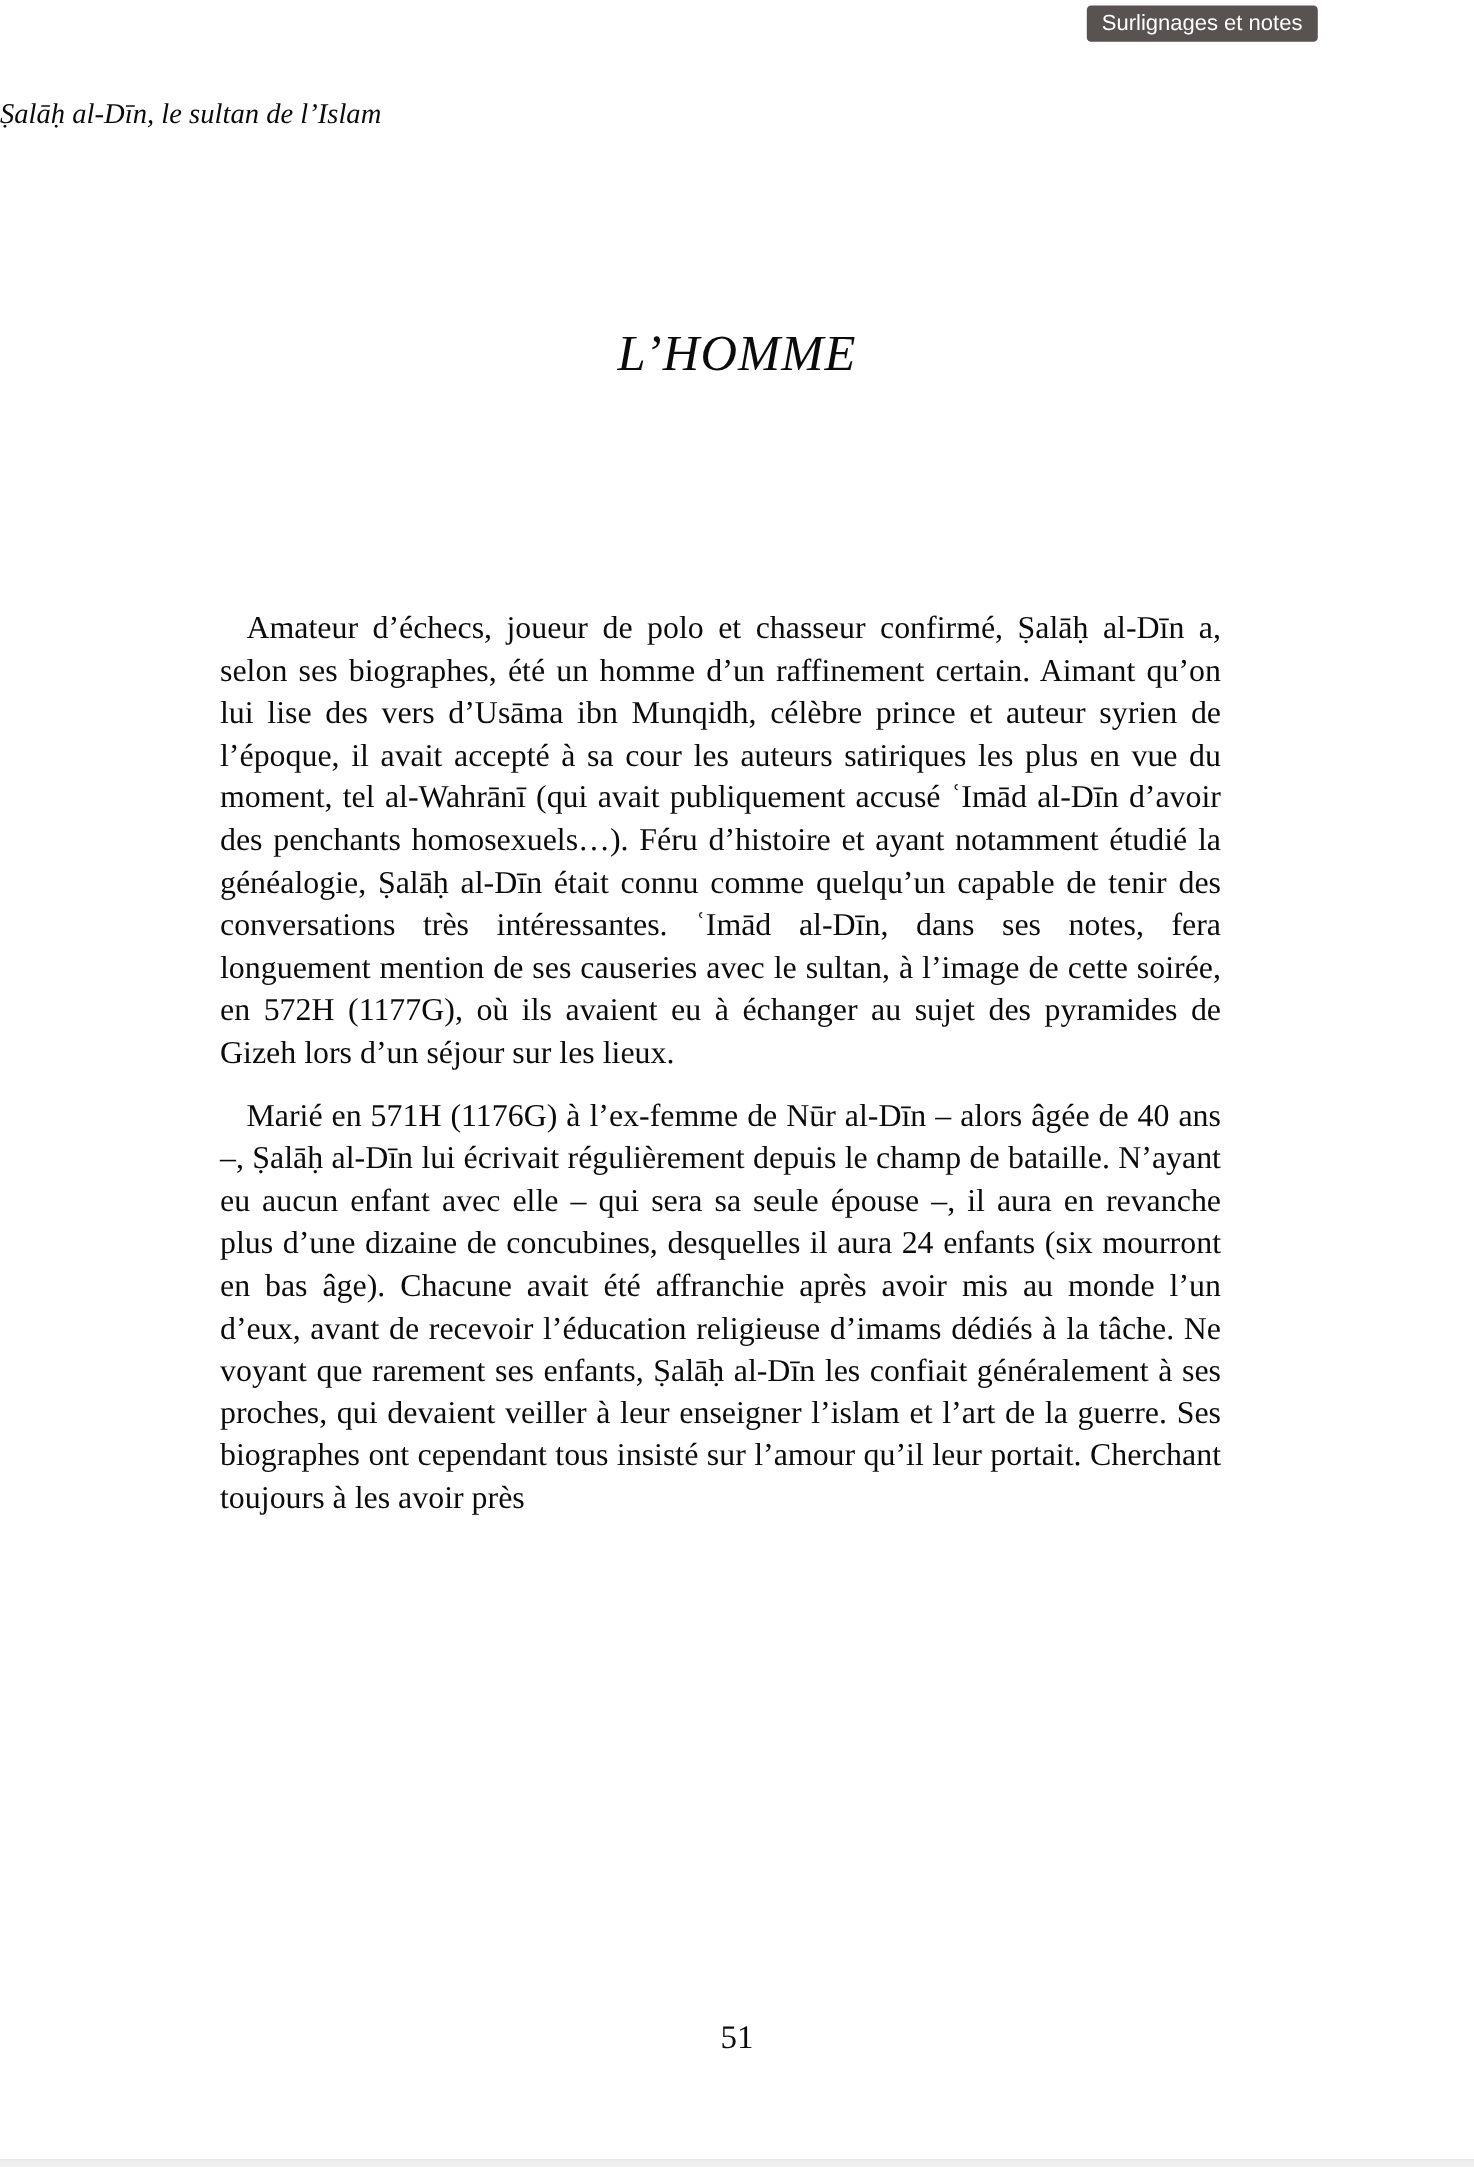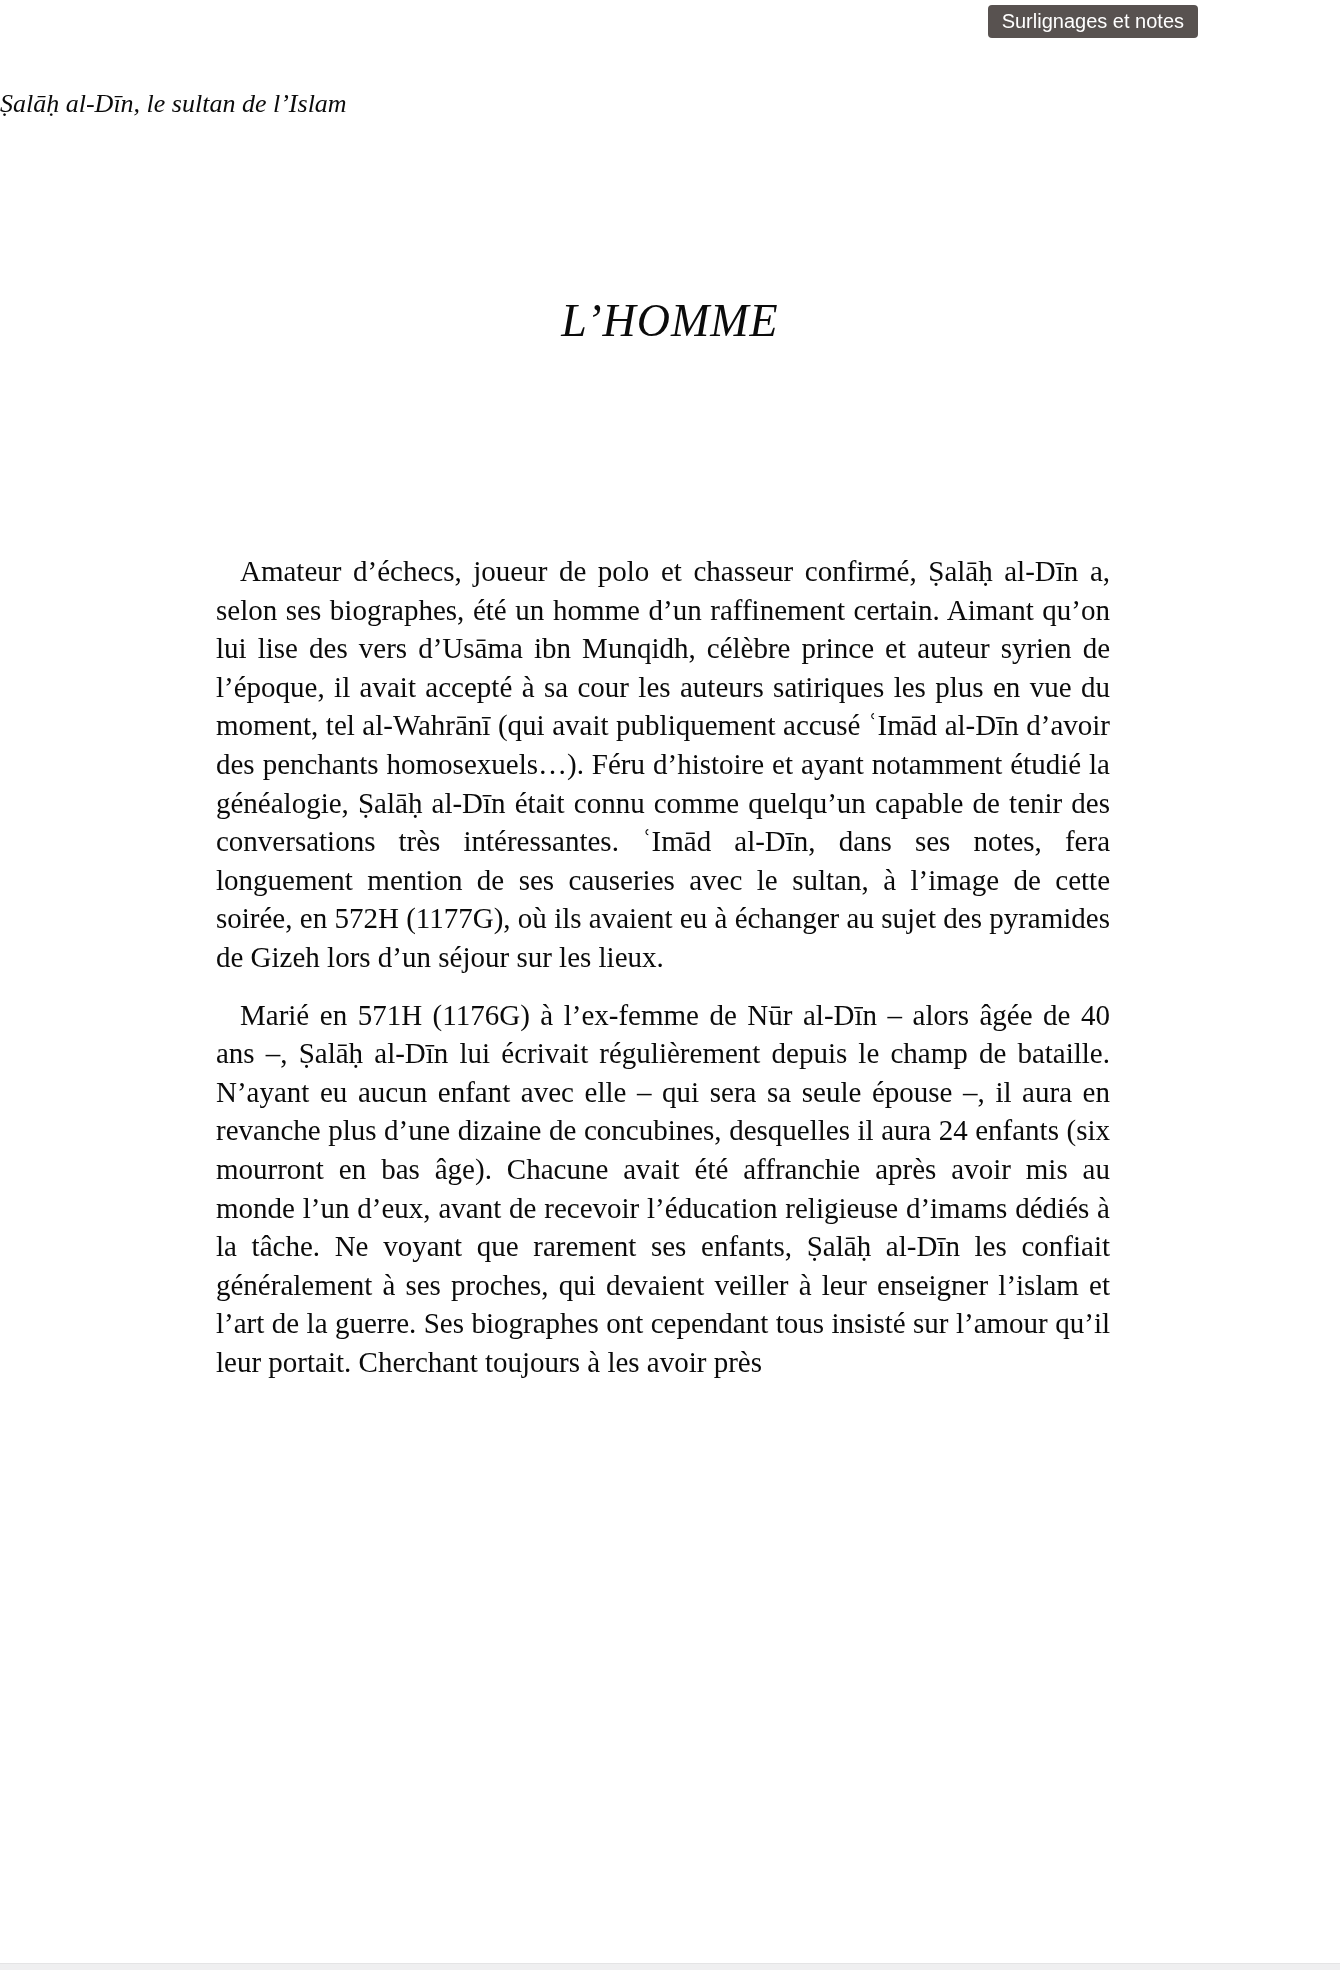--- a/index.html
+++ b/index.html
@@ -58,21 +58,21 @@
   .body-text {
     position: absolute;
     top: 552px;
     left: 200px;
     width: 910px;
     font-size: 29px;
     line-height: 38.6px;
     text-align: justify;
   }
   .body-text p {
-    margin: 0 0 19px 16px;
+    margin: 0 0 19px 0;
     text-indent: 24px;
   }
   .page-number {
     position: absolute;
     top: 1836px;
     left: 0;
     width: 100%;
     text-align: center;
     font-size: 30px;
     color: #0b0b0b;
@@ -97,16 +97,17 @@
 
   <div class="running-header">Ṣalāḥ al-Dīn, le sultan de l’Islam</div>
 
   <div class="chapter-title">L’HOMME</div>
 
   <div class="body-text">
     <p>Amateur d’échecs, joueur de polo et chasseur confirmé, Ṣalāḥ al-Dīn a, selon ses biographes, été un homme d’un raffinement certain. Aimant qu’on lui lise des vers d’Usāma ibn Munqidh, célèbre prince et auteur syrien de l’époque, il avait accepté à sa cour les auteurs satiriques les plus en vue du moment, tel al-Wahrānī (qui avait publiquement accusé ʿImād al-Dīn d’avoir des penchants homosexuels…). Féru d’histoire et ayant notamment étudié la généalogie, Ṣalāḥ al-Dīn était connu comme quelqu’un capable de tenir des conversations très intéressantes. ʿImād al-Dīn, dans ses notes, fera longuement mention de ses causeries avec le sultan, à l’image de cette soirée, en 572H (1177G), où ils avaient eu à échanger au sujet des pyramides de Gizeh lors d’un séjour sur les lieux.</p>
     <p>Marié en 571H (1176G) à l’ex-femme de Nūr al-Dīn – alors âgée de 40 ans –, Ṣalāḥ al-Dīn lui écrivait régulièrement depuis le champ de bataille. N’ayant eu aucun enfant avec elle – qui sera sa seule épouse –, il aura en revanche plus d’une dizaine de concubines, desquelles il aura 24 enfants (six mourront en bas âge). Chacune avait été affranchie après avoir mis au monde l’un d’eux, avant de recevoir l’éducation religieuse d’imams dédiés à la tâche. Ne voyant que rarement ses enfants, Ṣalāḥ al-Dīn les confiait généralement à ses proches, qui devaient veiller à leur enseigner l’islam et l’art de la guerre. Ses biographes ont cependant tous insisté sur l’amour qu’il leur portait. Cherchant toujours à les avoir près</p>
   </div>
 
+  <div class="page-number">51</div>
 
   <div class="bottom-bar"></div>
 
 </div>
 
 </body></html>

